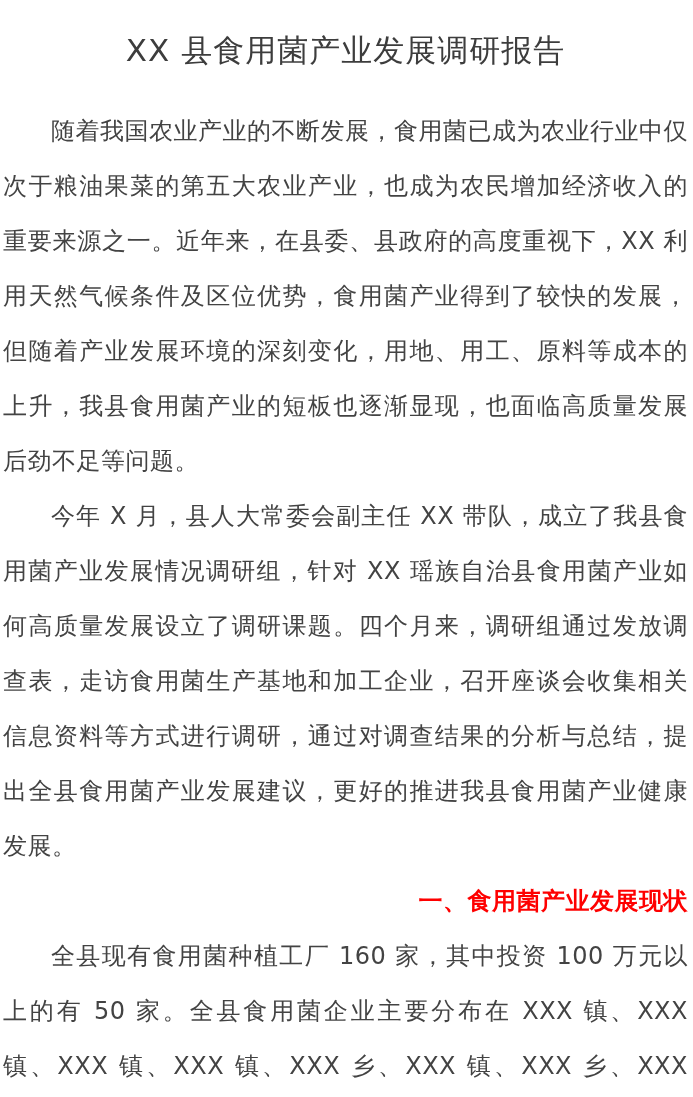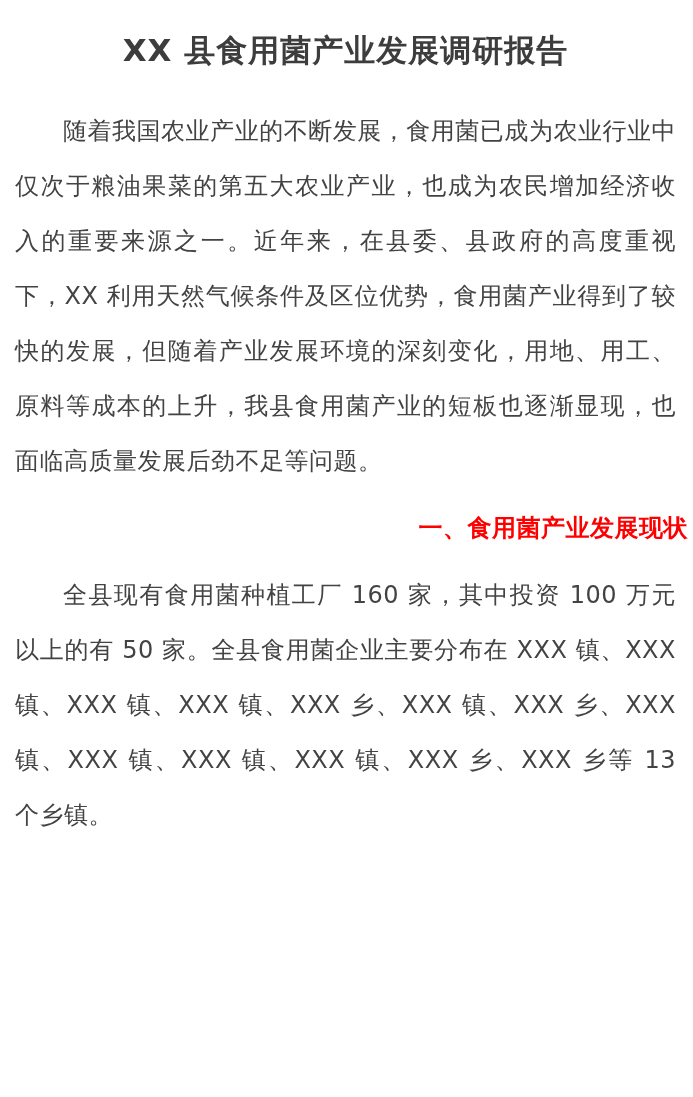--- a/index.html
+++ b/index.html
@@ -14,27 +14,27 @@
     background: var(--page-bg, #ffffff);
     padding: 24px 5px 10px 3px;
     font-family: "DejaVu Sans", "Liberation Sans", sans-serif;
     color: var(--text-color, #434343);
     overflow: hidden;
   }
   .doc-title {
     margin: 4px 0 32px 0;
     text-align: center;
     font-size: 31px;
-    font-weight: bold;
+    font-weight: normal;
     line-height: 44px;
     letter-spacing: 1px;
     color: var(--title-color, #3d3d3d);
   }
   .body-para {
-    margin: 12px;
+    margin: 0;
     font-size: 24px;
     line-height: 55px;
     text-align: justify;
     text-justify: inter-ideograph;
     text-indent: 2em;
     letter-spacing: 0.5px;
     word-break: break-all;
   }
   .section-heading {
     margin: 0;
@@ -48,17 +48,18 @@
   }
 </style>
 </head>
 <body>
 
 <div class="page">
   <h1 class="doc-title">XX 县食用菌产业发展调研报告</h1>
 
   <p class="body-para">随着我国农业产业的不断发展，食用菌已成为农业行业中仅次于粮油果菜的第五大农业产业，也成为农民增加经济收入的重要来源之一。近年来，在县委、县政府的高度重视下，XX 利用天然气候条件及区位优势，食用菌产业得到了较快的发展，但随着产业发展环境的深刻变化，用地、用工、原料等成本的上升，我县食用菌产业的短板也逐渐显现，也面临高质量发展后劲不足等问题。</p>
 
+  <p class="body-para">今年 X 月，县人大常委会副主任 XX 带队，成立了我县食用菌产业发展情况调研组，针对 XX 瑶族自治县食用菌产业如何高质量发展设立了调研课题。四个月来，调研组通过发放调查表，走访食用菌生产基地和加工企业，召开座谈会收集相关信息资料等方式进行调研，通过对调查结果的分析与总结，提出全县食用菌产业发展建议，更好的推进我县食用菌产业健康发展。</p>
 
   <h2 class="section-heading">一、食用菌产业发展现状</h2>
 
   <p class="body-para">全县现有食用菌种植工厂 160 家，其中投资 100 万元以上的有 50 家。全县食用菌企业主要分布在 XXX 镇、XXX 镇、XXX 镇、XXX 镇、XXX 乡、XXX 镇、XXX 乡、XXX 镇、XXX 镇、XXX 镇、XXX 镇、XXX 乡、XXX 乡等 13 个乡镇。</p>
 </div>
 
 </body></html>

